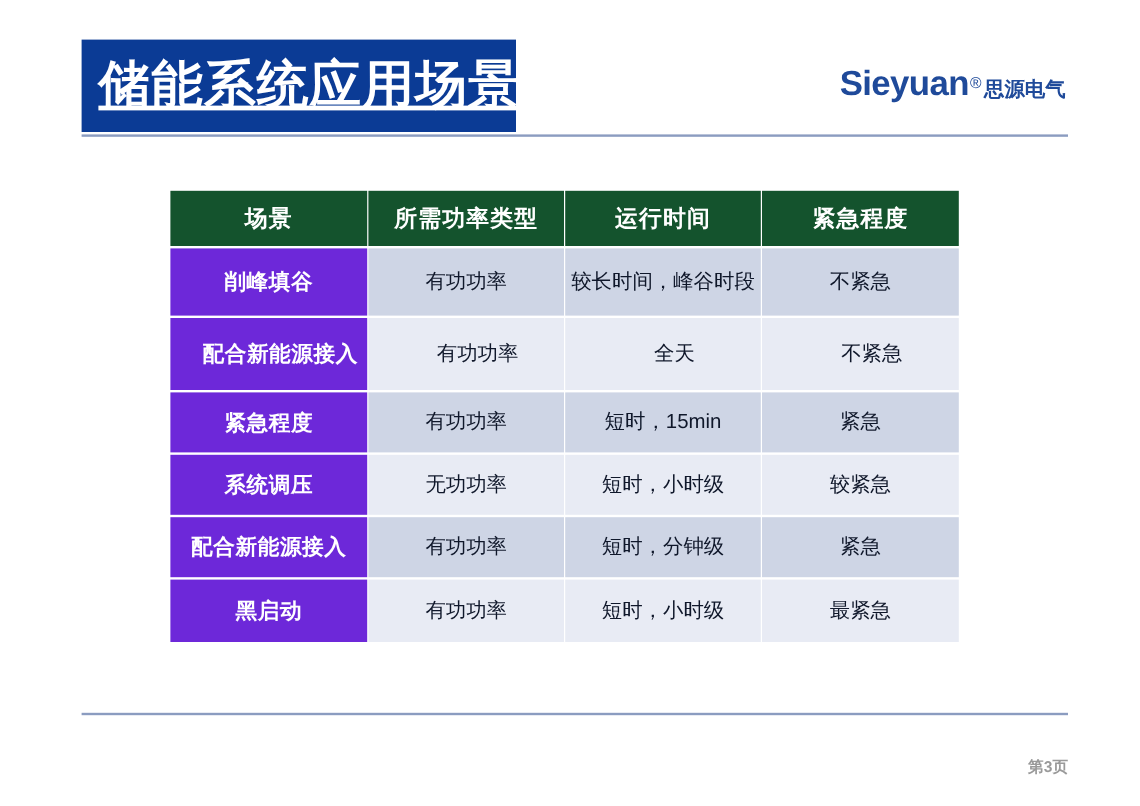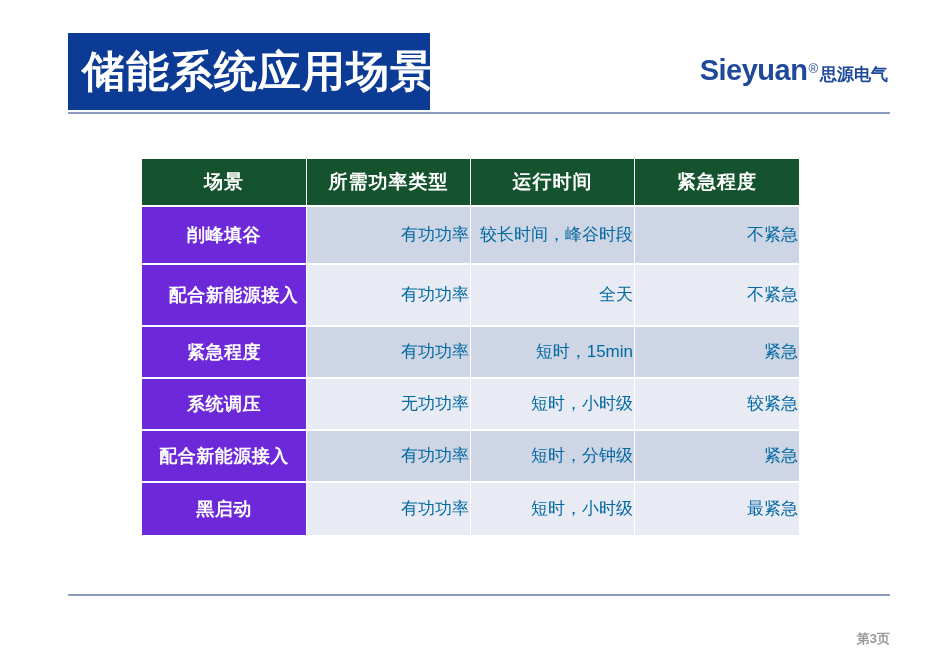--- a/index.html
+++ b/index.html
@@ -36,20 +36,21 @@
     padding-left: 14px;
     box-sizing: border-box;
   }
   .title-text {
     color: #ffffff;
     font-size: 43px;
     font-weight: bold;
     letter-spacing: 1px;
     line-height: 1;
     white-space: nowrap;
+    text-decoration: underline;
   }
   .logo-wrap {
     position: absolute;
     right: 62px;
     top: 56px;
     display: flex;
     align-items: flex-end;
     line-height: 1;
   }
   .logo-latin {
@@ -117,22 +118,22 @@
     color: #ffffff;
     font-size: 18px;
     font-weight: bold;
     text-align: center;
     vertical-align: middle;
     letter-spacing: 0.5px;
     line-height: 1.25;
   }
   td.data-cell {
     font-size: 17px;
-    color: #0369a1;
-    text-align: right;
+    color: #0f172a;
+    text-align: center;
     vertical-align: middle;
     line-height: 1.25;
     font-weight: normal;
   }
   tr.row-dark td.data-cell { background: #ced5e5; }
   tr.row-light td.data-cell { background: #e8ebf4; }
 
   tr.r1 td { height: 54px; }
   tr.r2 td { height: 58px; padding-left: 20px; }
   tr.r3 td { height: 48px; }

